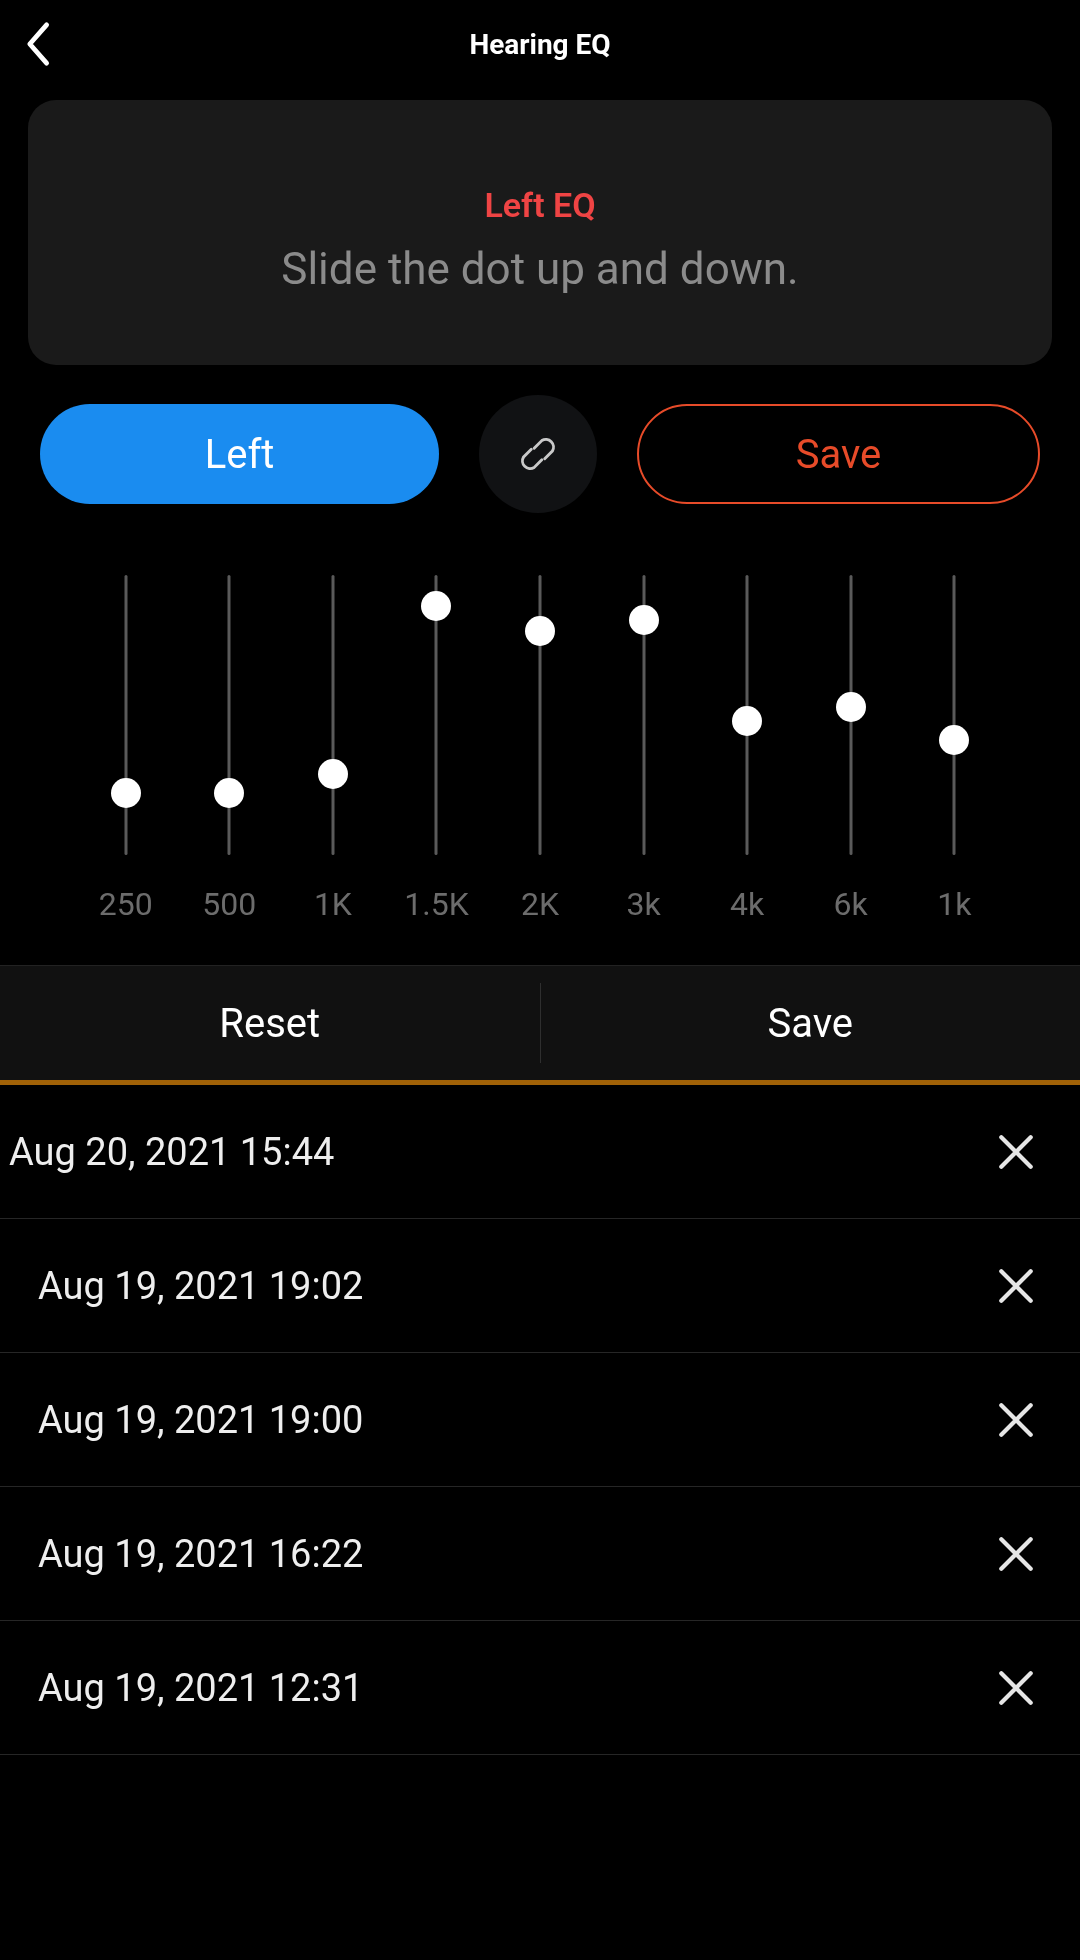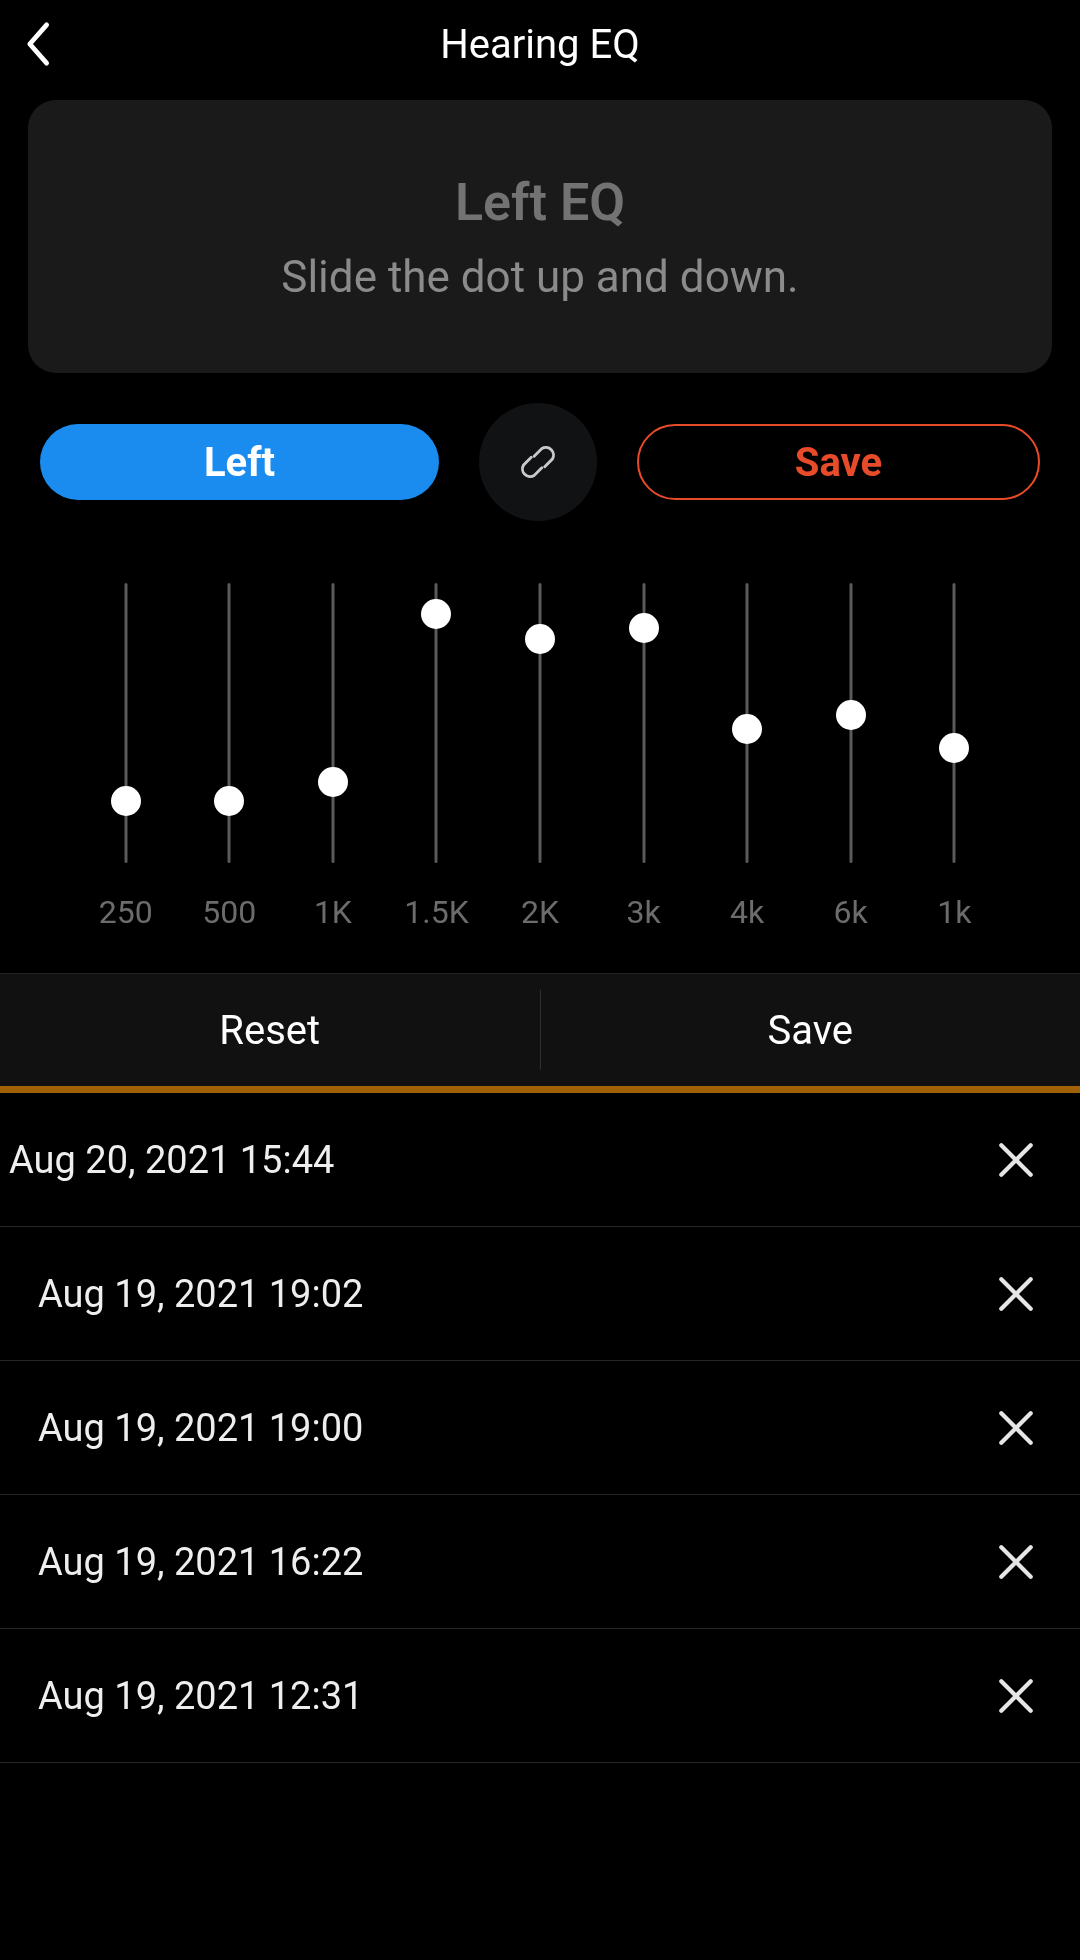--- a/index.html
+++ b/index.html
@@ -32,61 +32,62 @@
       top: 0;
       height: 88px;
       width: 80px;
       display: flex;
       align-items: center;
       justify-content: flex-start;
       cursor: pointer;
     }
     .back-btn svg { width: 34px; height: 48px; }
     .title {
-      font-size: 40px;
-      font-weight: 400;
+      font-size: 28px;
+      font-weight: 700;
       color: #fff;
     }
 
     
     .card {
       margin: 12px 28px 0 28px;
       background: #1a1a1a;
       border-radius: 28px;
       padding: 72px 30px 70px 30px;
       text-align: center;
     }
     .card-title {
-      font-size: 52px;
+      font-size: 34px;
       font-weight: 600;
-      color: #737373;
+      color: #ef4444;
       margin-bottom: 18px;
+      margin-top: 13px;
     }
     .card-sub {
       font-size: 44px;
       color: #8b8b8b;
     }
 
     
     .tabs {
       margin: 30px 40px 0 40px;
       display: flex;
       align-items: center;
       justify-content: space-between;
       gap: 40px;
     }
     .pill {
       flex: 1;
-      height: 76px;
+      height: 100px;
       border-radius: 60px;
       display: flex;
       align-items: center;
       justify-content: center;
       font-size: 40px;
-      font-weight: 700;
+      font-weight: 400;
       cursor: pointer;
     }
     .pill.left {
       background: #1a8cf0;
       color: #fff;
     }
     .pill.right {
       background: transparent;
       border: 2px solid #e74b29;
       color: #e74b29;
@@ -163,21 +164,21 @@
     }
     .eq-col { display:flex; justify-content:center; }
     .eq-col-inner { position:relative; width: 30px; height:100%; }
 
     
     .action-row {
       margin-top: 42px;
       height: 120px;
       background: #111;
       border-top: 1px solid #222;
-      border-bottom: 7px solid #a16207;
+      border-bottom: 5px solid #a16207;
       display: flex;
     }
     .action-btn {
       flex: 1;
       display: flex;
       align-items: center;
       justify-content: center;
       font-size: 40px;
       color: #fff;
       cursor: pointer;

